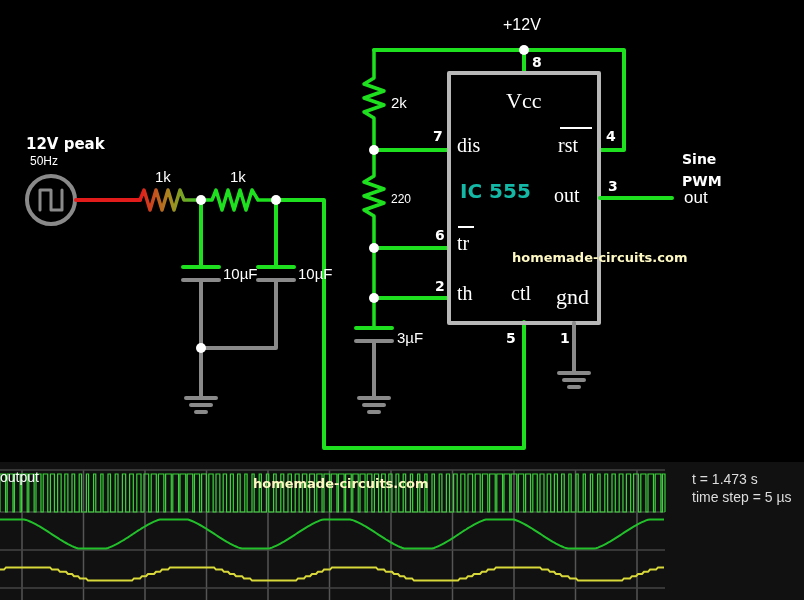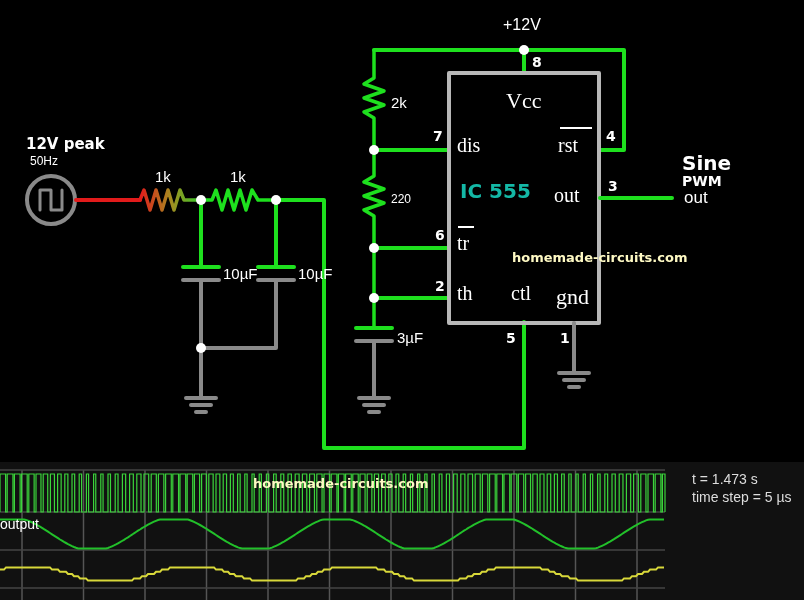--- a/index.html
+++ b/index.html
@@ -123,21 +123,21 @@
 <div class="lbl bold" style="left:460px;top:179px;font-size:20px;color:#14b8a6;">IC 555</div>
 <div class="chip" style="left:554px;top:184px;">out</div>
 <div class="over" style="left:458px;top:226px;width:16px;"></div>
 <div class="chip" style="left:457px;top:232px;">tr</div>
 <div class="chip" style="left:457px;top:282px;">th</div>
 <div class="chip" style="left:511px;top:282px;">ctl</div>
 <div class="chip" style="left:556px;top:284px;font-size:22px;">gnd</div>
 
 <div class="wm" style="left:512px;top:250px;">homemade-circuits.com</div>
 
-<div class="lbl bold" style="left:682px;top:151px;font-size:20px;">Sine</div>
+<div class="lbl bold" style="left:682px;top:151px;font-size:14px;">Sine</div>
 <div class="lbl bold" style="left:682px;top:173px;font-size:14px;">PWM</div>
 <div class="lbl" style="left:684px;top:188px;font-size:17px;">out</div>
 
 <div id="scope">
   <svg id="scope-svg" width="670" height="138" viewBox="0 0 670 138">
       <line x1="22" y1="8" x2="22" y2="138" stroke="#555555" stroke-width="1.5"></line>
       <line x1="83.5" y1="8" x2="83.5" y2="138" stroke="#555555" stroke-width="1.5"></line>
       <line x1="145" y1="8" x2="145" y2="138" stroke="#555555" stroke-width="1.5"></line>
       <line x1="206.5" y1="8" x2="206.5" y2="138" stroke="#555555" stroke-width="1.5"></line>
       <line x1="268" y1="8" x2="268" y2="138" stroke="#555555" stroke-width="1.5"></line>
@@ -149,18 +149,18 @@
       <line x1="637" y1="8" x2="637" y2="138" stroke="#555555" stroke-width="1.5"></line>
       <line x1="0" y1="8" x2="665" y2="8" stroke="#444" stroke-width="1.5"></line>
       <line x1="0" y1="50" x2="665" y2="50" stroke="#444" stroke-width="1.5"></line>
       <line x1="0" y1="88" x2="665" y2="88" stroke="#444" stroke-width="1.5"></line>
       <line x1="0" y1="126" x2="665" y2="126" stroke="#444" stroke-width="1.5"></line>
       <path d="M0 50 V12 H5.607657677261734 V50 H7.2 V12 H12.943173029744626 V50 H14.4 V12 H20.142213265651375 V50 H21.6 V12 H27.20485184051003 V50 H28.8 V12 H34.14160170858613 V50 H36 V12 H40.97261071411222 V50 H43.2 V12 H47.72611957638273 V50 H50.400000000000006 V12 H54.4363004867977 V50 H57.60000000000001 V12 H61.140641740792994 V50 H64.80000000000001 V12 H67.87707857180621 V50 H72.00000000000001 V12 H74.68108977885043 V50 H79.20000000000002 V12 H81.58298235725368 V50 H86.40000000000002 V12 H88.60557195330264 V50 H93.60000000000002 V12 H95.76243666915406 V50 H100.80000000000003 V12 H103.05687786302418 V50 H108.00000000000003 V12 H110.48166747979552 V50 H115.20000000000003 V12 H118.01960125008857 V50 H122.40000000000003 V12 H125.64481541871726 V50 H129.60000000000002 V12 H133.3247662267387 V50 H136.8 V12 H141.0227206474735 V50 H144 V12 H148.7005677480589 V50 H151.2 V12 H156.32173550902723 V50 H158.39999999999998 V12 H163.853989863175 V50 H165.59999999999997 V12 H171.27190172933123 V50 H172.79999999999995 V12 H178.55879322663924 V50 H179.99999999999994 V12 H185.70801411587556 V50 H187.19999999999993 V12 H192.72345077539242 V50 H194.39999999999992 V12 H199.6192287572187 V50 H201.5999999999999 V12 H206.41863168818293 V50 H208.7999999999999 V12 H213.15231925794214 V50 H215.9999999999999 V12 H219.85598068017129 V50 H223.19999999999987 V12 H226.56760321922027 V50 H230.39999999999986 V12 H233.3245648355027 V50 H237.59999999999985 V12 H240.1607734639509 V50 H244.79999999999984 V12 H247.10407187081003 V50 H251.99999999999983 V12 H254.17410670801166 V50 H259.1999999999998 V12 H261.3808248570126 V50 H266.3999999999998 V12 H268.72371214439676 V50 H273.5999999999998 V12 H276.1918326941287 V50 H280.7999999999998 V12 H283.7646659046344 V50 H287.9999999999998 V12 H291.41367699268267 V50 H295.19999999999976 V12 H299.10450090252004 V50 H302.39999999999975 V12 H306.7995724348103 V50 H309.59999999999974 V12 H314.46100129850703 V50 H316.7999999999997 V12 H322.0534720436153 V50 H323.9999999999997 V12 H329.5469469285373 V50 H331.1999999999997 V12 H336.9189648580996 V50 H338.3999999999997 V12 H344.1563604430783 V50 H345.5999999999997 V12 H351.2562716130325 V50 H352.79999999999967 V12 H358.22635866481534 V50 H359.99999999999966 V12 H365.0842179818888 V50 H367.19999999999965 V12 H371.85603529542357 V50 H374.39999999999964 V12 H378.5745815598232 V50 H381.5999999999996 V12 H385.27670482830285 V50 H388.7999999999996 V12 H392.0005100877828 V50 H395.9999999999996 V12 H398.7824428943819 V50 H403.1999999999996 V12 H405.6545000134193 V50 H410.3999999999996 V12 H412.6417805475413 V50 H417.59999999999957 V12 H419.7605649773404 V50 H424.79999999999956 V12 H427.01706913505825 V50 H431.99999999999955 V12 H434.4069684759744 V50 H439.19999999999953 V12 H441.91572905736035 V50 H446.3999999999995 V12 H449.5197198935317 V50 H453.5999999999995 V12 H457.1880215529232 V50 H460.7999999999995 V12 H464.88479257624164 V50 H467.9999999999995 V12 H472.5720126019247 V50 H475.1999999999995 V12 H480.2123922538468 V50 H482.39999999999947 V12 H487.772227083067 V50 H489.59999999999945 V12 H495.22397713723797 V50 H496.79999999999944 V12 H502.54837473037657 V50 H503.99999999999943 V12 H509.73589909487225 V50 H511.1999999999994 V12 H516.7875050532697 V50 H518.3999999999994 V12 H523.714549940942 V50 H525.5999999999995 V12 H530.5379243726267 V50 H532.7999999999995 V12 H537.2864533795935 V50 H539.9999999999995 V12 H543.9946902863805 V50 H547.1999999999996 V12 H550.7002721727076 V50 H554.3999999999996 V12 H557.4410393202384 V50 H561.5999999999997 V12 H564.2521391072871 V50 H568.7999999999997 V12 H571.1633360048355 V50 H575.9999999999998 V12 H578.1967335532676 V50 H583.1999999999998 V12 H585.3650826682939 V50 H590.3999999999999 V12 H592.6708057498411 V50 H597.5999999999999 V12 H600.1058112837161 V50 H604.8 V12 H607.6521131255029 V50 H612 V12 H615.2832070698104 V50 H619.2 V12 H622.9660993491672 V50 H626.4000000000001 V12 H630.6638318114367 V50 H633.6000000000001 V12 H638.3383105113435 V50 H640.8000000000002 V12 H645.9532212299068 V50 H648.0000000000002 V12 H653.476808782554 V50 H655.2000000000003 V12 H660.8843074016149 V50 H662.4000000000003 V12 H665 V50 H665" fill="none" stroke="#3bd43b" stroke-width="1.2"></path>
       <path d="M0 57.5 L2 57.5 L4 57.5 L6 57.5 L8 57.5 L10 57.5 L12 57.5 L14 57.5 L16 57.5 L18 57.5 L20 57.5 L22 57.5 L24 57.5 L26 57.9 L28 58.6 L30 59.5 L32 60.4 L34 61.4 L36 62.4 L38 63.5 L40 64.7 L42 65.9 L44 67.2 L46 68.4 L48 69.7 L50 71.0 L52 72.3 L54 73.6 L56 74.9 L58 76.2 L60 77.5 L62 78.7 L64 79.9 L66 81.0 L68 82.1 L70 83.1 L72 84.1 L74 85.0 L76 85.8 L78 86.5 L80 86.5 L82 86.5 L84 86.5 L86 86.5 L88 86.5 L90 86.5 L92 86.5 L94 86.5 L96 86.5 L98 86.5 L100 86.5 L102 86.5 L104 86.5 L106 86.5 L108 86.0 L110 85.2 L112 84.3 L114 83.4 L116 82.4 L118 81.3 L120 80.2 L122 79.0 L124 77.8 L126 76.5 L128 75.3 L130 74.0 L132 72.7 L134 71.3 L136 70.0 L138 68.7 L140 67.5 L142 66.2 L144 65.0 L146 63.8 L148 62.7 L150 61.6 L152 60.6 L154 59.7 L156 58.8 L158 58.0 L160 57.5 L162 57.5 L164 57.5 L166 57.5 L168 57.5 L170 57.5 L172 57.5 L174 57.5 L176 57.5 L178 57.5 L180 57.5 L182 57.5 L184 57.5 L186 57.5 L188 57.5 L190 58.2 L192 59.0 L194 59.9 L196 60.9 L198 61.9 L200 63.0 L202 64.1 L204 65.3 L206 66.5 L208 67.8 L210 69.1 L212 70.4 L214 71.7 L216 73.0 L218 74.3 L220 75.6 L222 76.8 L224 78.1 L226 79.3 L228 80.5 L230 81.6 L232 82.6 L234 83.6 L236 84.5 L238 85.4 L240 86.1 L242 86.5 L244 86.5 L246 86.5 L248 86.5 L250 86.5 L252 86.5 L254 86.5 L256 86.5 L258 86.5 L260 86.5 L262 86.5 L264 86.5 L266 86.5 L268 86.5 L270 86.3 L272 85.6 L274 84.7 L276 83.8 L278 82.9 L280 81.8 L282 80.7 L284 79.6 L286 78.4 L288 77.2 L290 75.9 L292 74.6 L294 73.3 L296 72.0 L298 70.7 L300 69.4 L302 68.1 L304 66.8 L306 65.6 L308 64.4 L310 63.3 L312 62.2 L314 61.1 L316 60.2 L318 59.3 L320 58.4 L322 57.7 L324 57.5 L326 57.5 L328 57.5 L330 57.5 L332 57.5 L334 57.5 L336 57.5 L338 57.5 L340 57.5 L342 57.5 L344 57.5 L346 57.5 L348 57.5 L350 57.5 L352 57.9 L354 58.6 L356 59.5 L358 60.4 L360 61.4 L362 62.4 L364 63.5 L366 64.7 L368 65.9 L370 67.2 L372 68.4 L374 69.7 L376 71.0 L378 72.3 L380 73.6 L382 74.9 L384 76.2 L386 77.5 L388 78.7 L390 79.9 L392 81.0 L394 82.1 L396 83.1 L398 84.1 L400 85.0 L402 85.8 L404 86.5 L406 86.5 L408 86.5 L410 86.5 L412 86.5 L414 86.5 L416 86.5 L418 86.5 L420 86.5 L422 86.5 L424 86.5 L426 86.5 L428 86.5 L430 86.5 L432 86.5 L434 86.0 L436 85.2 L438 84.3 L440 83.4 L442 82.4 L444 81.3 L446 80.2 L448 79.0 L450 77.8 L452 76.5 L454 75.3 L456 74.0 L458 72.7 L460 71.3 L462 70.0 L464 68.7 L466 67.5 L468 66.2 L470 65.0 L472 63.8 L474 62.7 L476 61.6 L478 60.6 L480 59.7 L482 58.8 L484 58.0 L486 57.5 L488 57.5 L490 57.5 L492 57.5 L494 57.5 L496 57.5 L498 57.5 L500 57.5 L502 57.5 L504 57.5 L506 57.5 L508 57.5 L510 57.5 L512 57.5 L514 57.5 L516 58.2 L518 59.0 L520 59.9 L522 60.9 L524 61.9 L526 63.0 L528 64.1 L530 65.3 L532 66.5 L534 67.8 L536 69.1 L538 70.4 L540 71.7 L542 73.0 L544 74.3 L546 75.6 L548 76.8 L550 78.1 L552 79.3 L554 80.5 L556 81.6 L558 82.6 L560 83.6 L562 84.5 L564 85.4 L566 86.1 L568 86.5 L570 86.5 L572 86.5 L574 86.5 L576 86.5 L578 86.5 L580 86.5 L582 86.5 L584 86.5 L586 86.5 L588 86.5 L590 86.5 L592 86.5 L594 86.5 L596 86.3 L598 85.6 L600 84.7 L602 83.8 L604 82.9 L606 81.8 L608 80.7 L610 79.6 L612 78.4 L614 77.2 L616 75.9 L618 74.6 L620 73.3 L622 72.0 L624 70.7 L626 69.4 L628 68.1 L630 66.8 L632 65.6 L634 64.4 L636 63.3 L638 62.2 L640 61.1 L642 60.2 L644 59.3 L646 58.4 L648 57.7 L650 57.5 L652 57.5 L654 57.5 L656 57.5 L658 57.5 L660 57.5 L662 57.5 L664 57.5" fill="none" stroke="#22c02a" stroke-width="2"></path>
       <path d="M0 107.6 L2 107.6 L4 107.6 L6 105.4 L8 105.4 L10 105.4 L12 105.4 L14 105.4 L16 105.4 L18 105.4 L20 105.4 L22 105.4 L24 105.4 L26 105.4 L28 105.4 L30 105.4 L32 105.4 L34 105.4 L36 105.4 L38 105.4 L40 105.4 L42 105.4 L44 105.4 L46 105.4 L48 105.4 L50 105.4 L52 107.6 L54 107.6 L56 107.6 L58 107.6 L60 109.8 L62 109.8 L64 109.8 L66 109.8 L68 112.0 L70 112.0 L72 112.0 L74 114.2 L76 114.2 L78 114.2 L80 116.4 L82 116.4 L84 116.4 L86 116.4 L88 118.6 L90 118.6 L92 118.6 L94 118.6 L96 118.6 L98 118.6 L100 118.6 L102 118.6 L104 118.6 L106 118.6 L108 118.6 L110 118.6 L112 118.6 L114 118.6 L116 118.6 L118 118.6 L120 118.6 L122 118.6 L124 118.6 L126 118.6 L128 118.6 L130 118.6 L132 118.6 L134 116.4 L136 116.4 L138 116.4 L140 116.4 L142 114.2 L144 114.2 L146 114.2 L148 112.0 L150 112.0 L152 112.0 L154 112.0 L156 109.8 L158 109.8 L160 109.8 L162 107.6 L164 107.6 L166 107.6 L168 107.6 L170 105.4 L172 105.4 L174 105.4 L176 105.4 L178 105.4 L180 105.4 L182 105.4 L184 105.4 L186 105.4 L188 105.4 L190 105.4 L192 105.4 L194 105.4 L196 105.4 L198 105.4 L200 105.4 L202 105.4 L204 105.4 L206 105.4 L208 105.4 L210 105.4 L212 105.4 L214 105.4 L216 107.6 L218 107.6 L220 107.6 L222 107.6 L224 109.8 L226 109.8 L228 109.8 L230 112.0 L232 112.0 L234 112.0 L236 114.2 L238 114.2 L240 114.2 L242 114.2 L244 116.4 L246 116.4 L248 116.4 L250 116.4 L252 118.6 L254 118.6 L256 118.6 L258 118.6 L260 118.6 L262 118.6 L264 118.6 L266 118.6 L268 118.6 L270 118.6 L272 118.6 L274 118.6 L276 118.6 L278 118.6 L280 118.6 L282 118.6 L284 118.6 L286 118.6 L288 118.6 L290 118.6 L292 118.6 L294 118.6 L296 118.6 L298 116.4 L300 116.4 L302 116.4 L304 116.4 L306 114.2 L308 114.2 L310 114.2 L312 112.0 L314 112.0 L316 112.0 L318 109.8 L320 109.8 L322 109.8 L324 107.6 L326 107.6 L328 107.6 L330 107.6 L332 105.4 L334 105.4 L336 105.4 L338 105.4 L340 105.4 L342 105.4 L344 105.4 L346 105.4 L348 105.4 L350 105.4 L352 105.4 L354 105.4 L356 105.4 L358 105.4 L360 105.4 L362 105.4 L364 105.4 L366 105.4 L368 105.4 L370 105.4 L372 105.4 L374 105.4 L376 105.4 L378 107.6 L380 107.6 L382 107.6 L384 107.6 L386 109.8 L388 109.8 L390 109.8 L392 109.8 L394 112.0 L396 112.0 L398 112.0 L400 114.2 L402 114.2 L404 114.2 L406 116.4 L408 116.4 L410 116.4 L412 116.4 L414 118.6 L416 118.6 L418 118.6 L420 118.6 L422 118.6 L424 118.6 L426 118.6 L428 118.6 L430 118.6 L432 118.6 L434 118.6 L436 118.6 L438 118.6 L440 118.6 L442 118.6 L444 118.6 L446 118.6 L448 118.6 L450 118.6 L452 118.6 L454 118.6 L456 118.6 L458 118.6 L460 116.4 L462 116.4 L464 116.4 L466 116.4 L468 114.2 L470 114.2 L472 114.2 L474 112.0 L476 112.0 L478 112.0 L480 112.0 L482 109.8 L484 109.8 L486 109.8 L488 107.6 L490 107.6 L492 107.6 L494 107.6 L496 105.4 L498 105.4 L500 105.4 L502 105.4 L504 105.4 L506 105.4 L508 105.4 L510 105.4 L512 105.4 L514 105.4 L516 105.4 L518 105.4 L520 105.4 L522 105.4 L524 105.4 L526 105.4 L528 105.4 L530 105.4 L532 105.4 L534 105.4 L536 105.4 L538 105.4 L540 105.4 L542 107.6 L544 107.6 L546 107.6 L548 107.6 L550 109.8 L552 109.8 L554 109.8 L556 112.0 L558 112.0 L560 112.0 L562 114.2 L564 114.2 L566 114.2 L568 114.2 L570 116.4 L572 116.4 L574 116.4 L576 116.4 L578 118.6 L580 118.6 L582 118.6 L584 118.6 L586 118.6 L588 118.6 L590 118.6 L592 118.6 L594 118.6 L596 118.6 L598 118.6 L600 118.6 L602 118.6 L604 118.6 L606 118.6 L608 118.6 L610 118.6 L612 118.6 L614 118.6 L616 118.6 L618 118.6 L620 118.6 L622 118.6 L624 116.4 L626 116.4 L628 116.4 L630 116.4 L632 114.2 L634 114.2 L636 114.2 L638 112.0 L640 112.0 L642 112.0 L644 109.8 L646 109.8 L648 109.8 L650 107.6 L652 107.6 L654 107.6 L656 107.6 L658 105.4 L660 105.4 L662 105.4 L664 105.4" fill="none" stroke="#d8d83a" stroke-width="2"></path>
     </svg>
 </div>
-<div class="lbl" style="left:0px;top:469px;font-size:14px;margin-top:47px;">output</div>
+<div class="lbl" style="left:0px;top:469px;font-size:14px;">output</div>
 <div class="wm" style="left:253px;top:476px;">homemade-circuits.com</div>
 <div id="scope-info">
   <div>t = 1.473 s</div>
   <div>time step = 5 µs</div>
 </div>
 
 </body></html>

